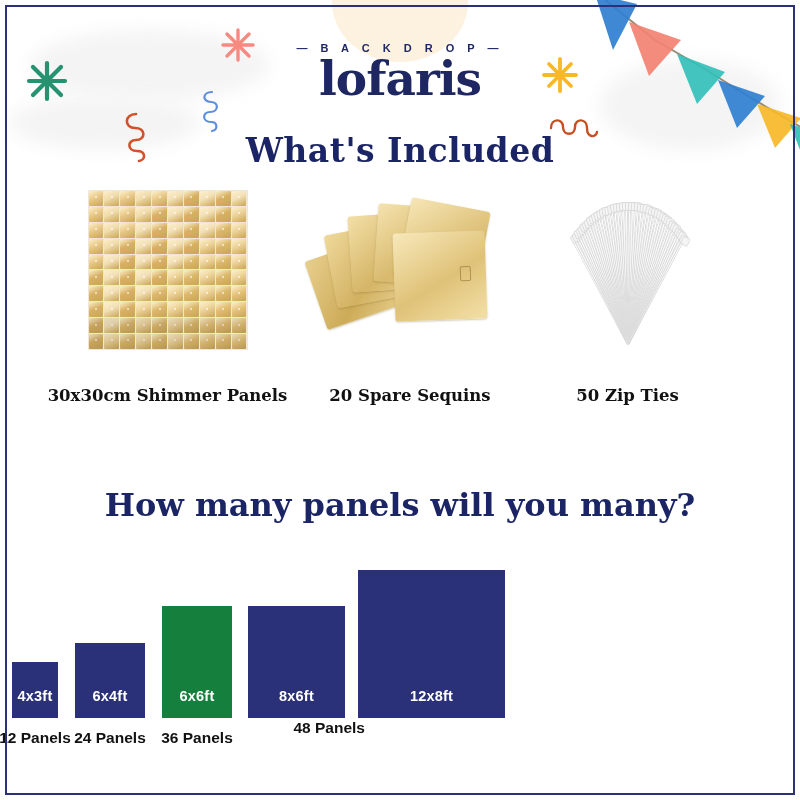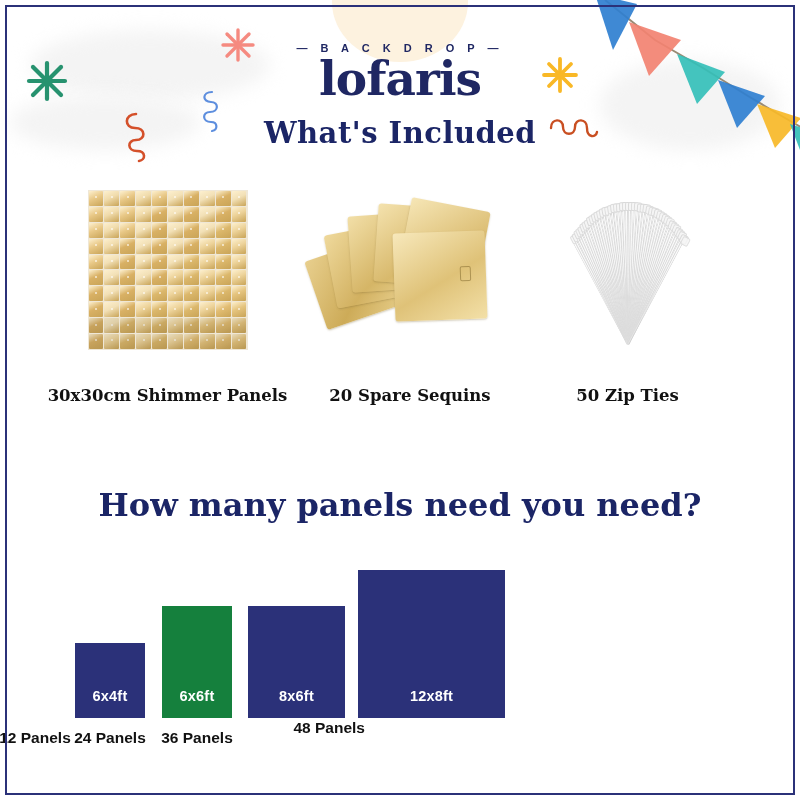--- a/index.html
+++ b/index.html
@@ -42,21 +42,21 @@
     font-weight:700; font-size:11px; color:#1f2763;
     letter-spacing:5px; margin-top:2px; white-space:nowrap;
   }
 
   
   .section-heading{
     position:absolute; width:800px; text-align:center;
     font-family:"DejaVu Serif", serif; font-weight:700;
     color:#1b2566; z-index:5;
   }
-  #heading-included{ top:116px; font-size:29px; letter-spacing:.5px; }
+  #heading-included{ top:131px; font-size:33px; letter-spacing:.5px; }
   #heading-panels{ top:486px; font-size:32px; letter-spacing:0px; }
 
   
   #products{
     position:absolute; left:0; top:190px; width:668px; height:240px; z-index:4;
   }
   .product{ position:absolute; text-align:center; }
   .product .media{ position:relative; margin:0 auto; }
   .product .caption{
     position:absolute; left:50%; transform:translateX(-50%);
@@ -357,23 +357,26 @@
           <div class="tie" style="height: 123.513px; transform: translateX(-50%) rotate(23.02deg); opacity: 0.94;"></div>
           <div class="tie" style="height: 122.158px; transform: translateX(-50%) rotate(24.27deg); opacity: 0.82;"></div>
           <div class="tie" style="height: 120.783px; transform: translateX(-50%) rotate(25.51deg); opacity: 0.88;"></div>
           <div class="tie" style="height: 119.395px; transform: translateX(-50%) rotate(26.76deg); opacity: 0.94;"></div>
           <div class="tie" style="height: 118px; transform: translateX(-50%) rotate(28deg); opacity: 0.82;"></div>
         </div>
       <div class="caption">50 Zip Ties</div>
     </div>
   </div>
 
-  <div class="section-heading" id="heading-panels">How many panels need you need?</div>
+  <div class="section-heading" id="heading-panels">How many panels will you many?</div>
 
   <div id="sizechart">
+      <div class="bar" style="left: 12px; width: 46px; top: 122px; height: 56px; background: rgb(43, 49, 121);">
+        <div class="bar-size">4x3ft</div>
+      </div>
       <div class="bar-count" style="left: -8px; width: 86px; top: 189px;">12 Panels</div>
       <div class="bar" style="left: 75px; width: 70px; top: 103px; height: 75px; background: rgb(43, 49, 121);">
         <div class="bar-size">6x4ft</div>
       </div>
       <div class="bar-count" style="left: 55px; width: 110px; top: 189px;">24 Panels</div>
       <div class="bar" style="left: 162px; width: 70px; top: 66px; height: 112px; background: #15803d;">
         <div class="bar-size">6x6ft</div>
       </div>
       <div class="bar-count" style="left: 142px; width: 110px; top: 189px;">36 Panels</div>
       <div class="bar" style="left: 248px; width: 97px; top: 66px; height: 112px; background: rgb(43, 49, 121);">

